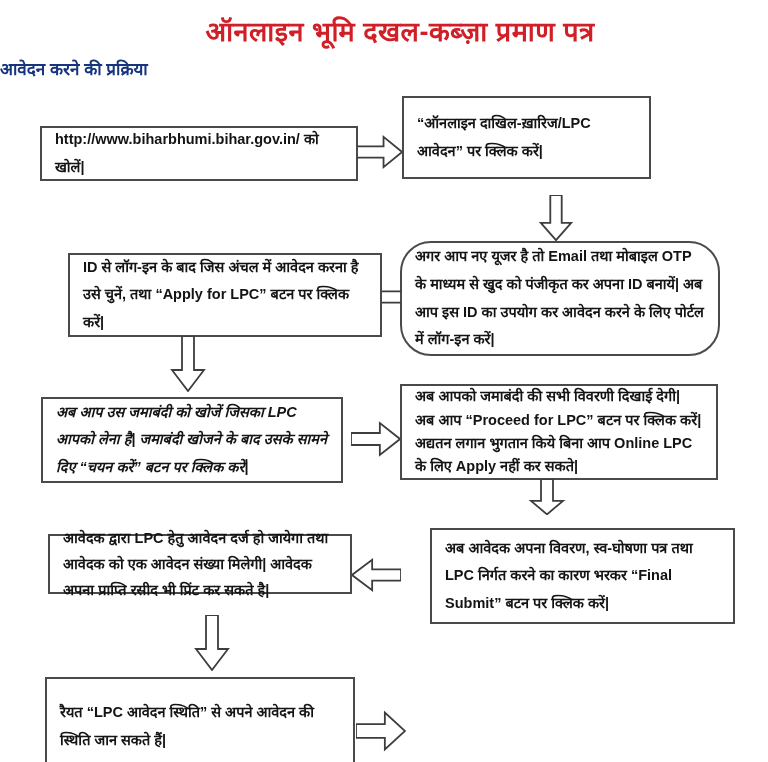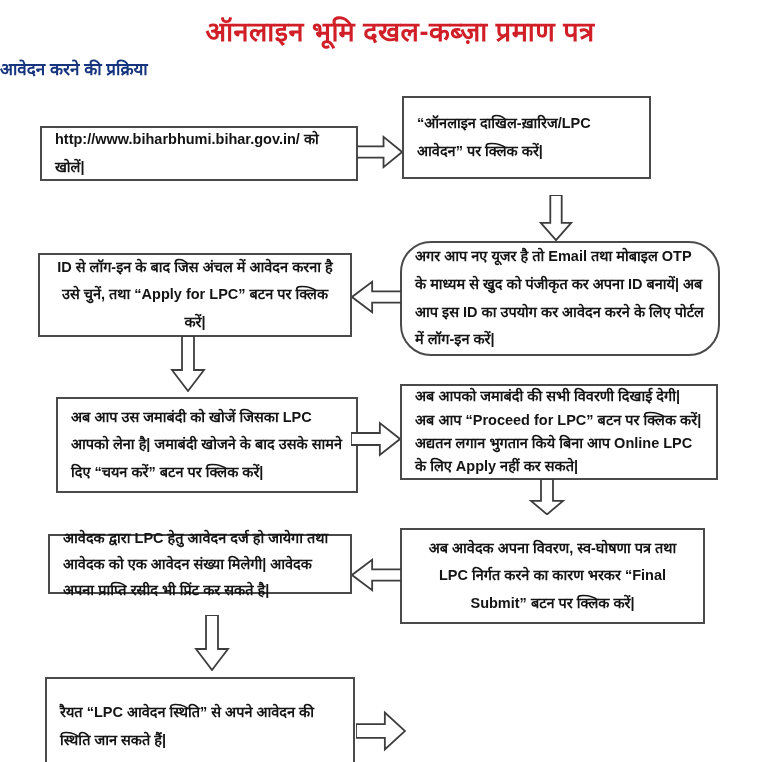--- a/index.html
+++ b/index.html
@@ -16,30 +16,30 @@
     position:absolute; top:57px; left:0; width:100%;
     text-align:left; font-size:17px; font-weight:bold; color:#16357e;
   }
   .box {
     position:absolute; box-sizing:border-box;
     border:2px solid #4a4a4a; background:#ffffff; color:#141414;
     display:flex; align-items:center; font-size:14.5px; font-weight:600;
     line-height:1.9; padding:6px 13px;
   }
   .center { justify-content:center; }
-  .left   { justify-content:flex-start; text-align:center; }
+  .left   { justify-content:flex-start; text-align:left;margin-left:30px; }
   .arrow  { position:absolute; }
   .arrow svg { display:block; width:100%; height:100%; }
   .arrow polygon { fill:#ffffff; stroke:#3d3d3d; stroke-width:1.8; vector-effect:non-scaling-stroke; }
 
   .b1  { left:40px;  top:126px; width:318px; height:55px;  }
   .b2  { left:402px; top:96px; width:249px; height:83px;  }
   .b3  { left:400px; top:241px; width:320px; height:115px;border-radius:31px; }
   .b4  { left:38px;  top:253px; width:314px; height:84px;  }
-  .b5  { left:56px;  top:397px; width:302px; height:96px;  }
+  .b5  { left:41px;  top:397px; width:302px; height:86px;font-style:italic;  }
   .b6  { left:400px; top:384px; width:318px; height:96px;  line-height:1.62; }
   .b7  { left:400px; top:528px; width:305px; height:96px;  }
   .b8  { left:48px;  top:534px; width:304px; height:60px;  line-height:1.8; }
   .b9  { left:45px;  top:677px; width:310px; height:99px;  }
   .b10 { left:405px; top:677px; width:315px; height:85px;  line-height:1.8; }
 
   .a1 { left:357px; top:133px; width:46px; height:38px; }
   .a2 { left:537px; top:195px; width:38px; height:46px; }
   .a3 { left:351px; top:278px; width:50px; height:38px; }
   .a4 { left:168px; top:336px; width:40px; height:56px; }

